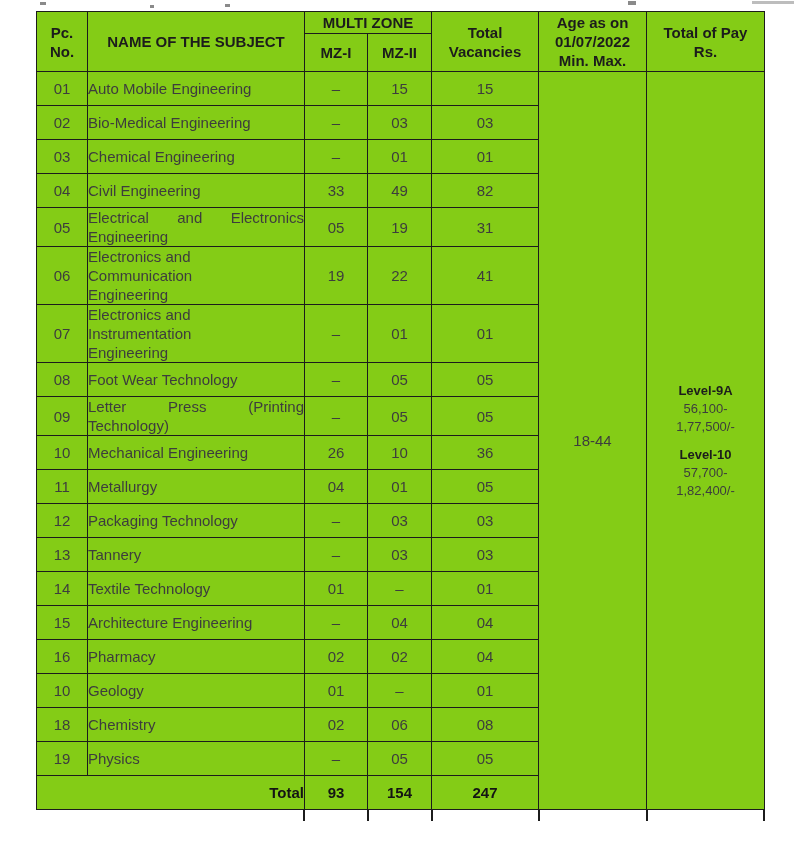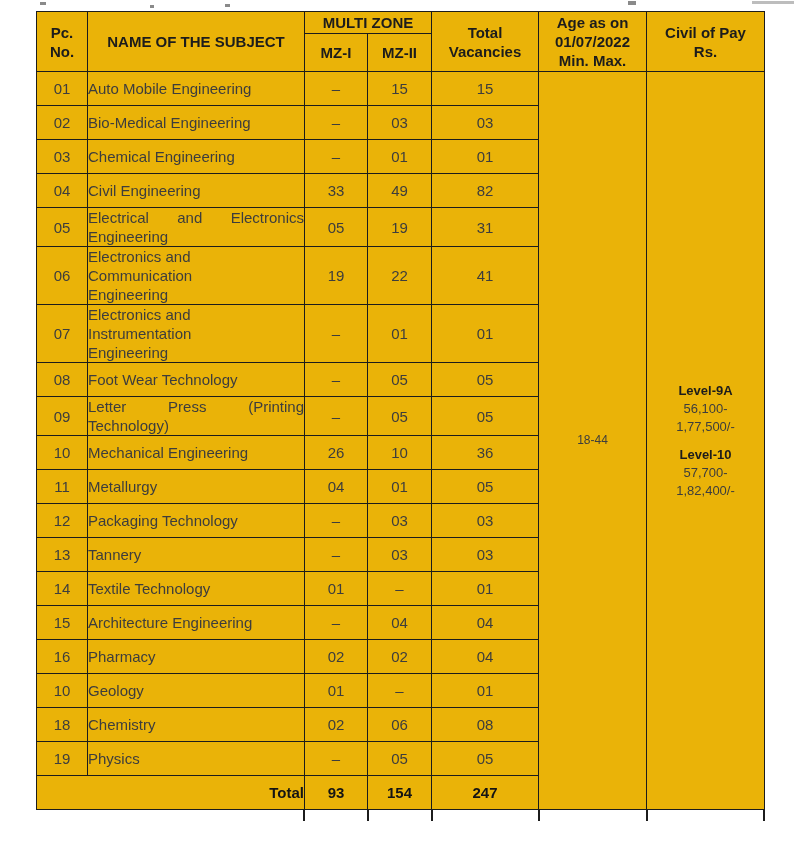--- a/index.html
+++ b/index.html
@@ -16,21 +16,21 @@
   }
   .doc {
     position: absolute;
     left: 36px;
     top: 11px;
   }
   table.vacancy {
     border-collapse: collapse;
     table-layout: fixed;
     width: 729px;
-    background: #eab308;
+    background: #84cc16;
   }
   table.vacancy th,
   table.vacancy td {
     border: 1.5px solid #1c1c1c;
     padding: 0;
     overflow: hidden;
   }
   
   col.c-pc    { width: 51px; }
   col.c-name  { width: 217px; }
@@ -68,21 +68,21 @@
   }
   td.name-cell div { line-height: 19px; }
   .justify-line {
     text-align: justify;
     text-align-last: justify;
   }
 
   
   td.age-cell {
     vertical-align: middle;
-    font-size: 12px;
+    font-size: 15px;
     color: #3d3d3d;
     margin-left: 28px;
   }
   td.pay-cell {
     vertical-align: middle;
     font-size: 13px;
   }
   .pay-block { text-align: center; }
   .pay-block + .pay-block { margin-top: 10px; }
   .pay-level {
@@ -157,21 +157,21 @@
       <tr class="hrow-top">
         <th rowspan="2">Pc.
 No.</th>
         <th rowspan="2">NAME OF THE SUBJECT</th>
         <th colspan="2">MULTI ZONE</th>
         <th rowspan="2">Total
 Vacancies</th>
         <th rowspan="2">Age as on
 01/07/2022
 Min. Max.</th>
-        <th rowspan="2">Civil of Pay
+        <th rowspan="2">Total of Pay
 Rs.</th>
       </tr>
       <tr class="hrow-sub">
         <th>MZ-I</th>
         <th>MZ-II</th>
       </tr>
     </thead>
     <tbody>
       <tr class="body-row">
     <td>01</td>

